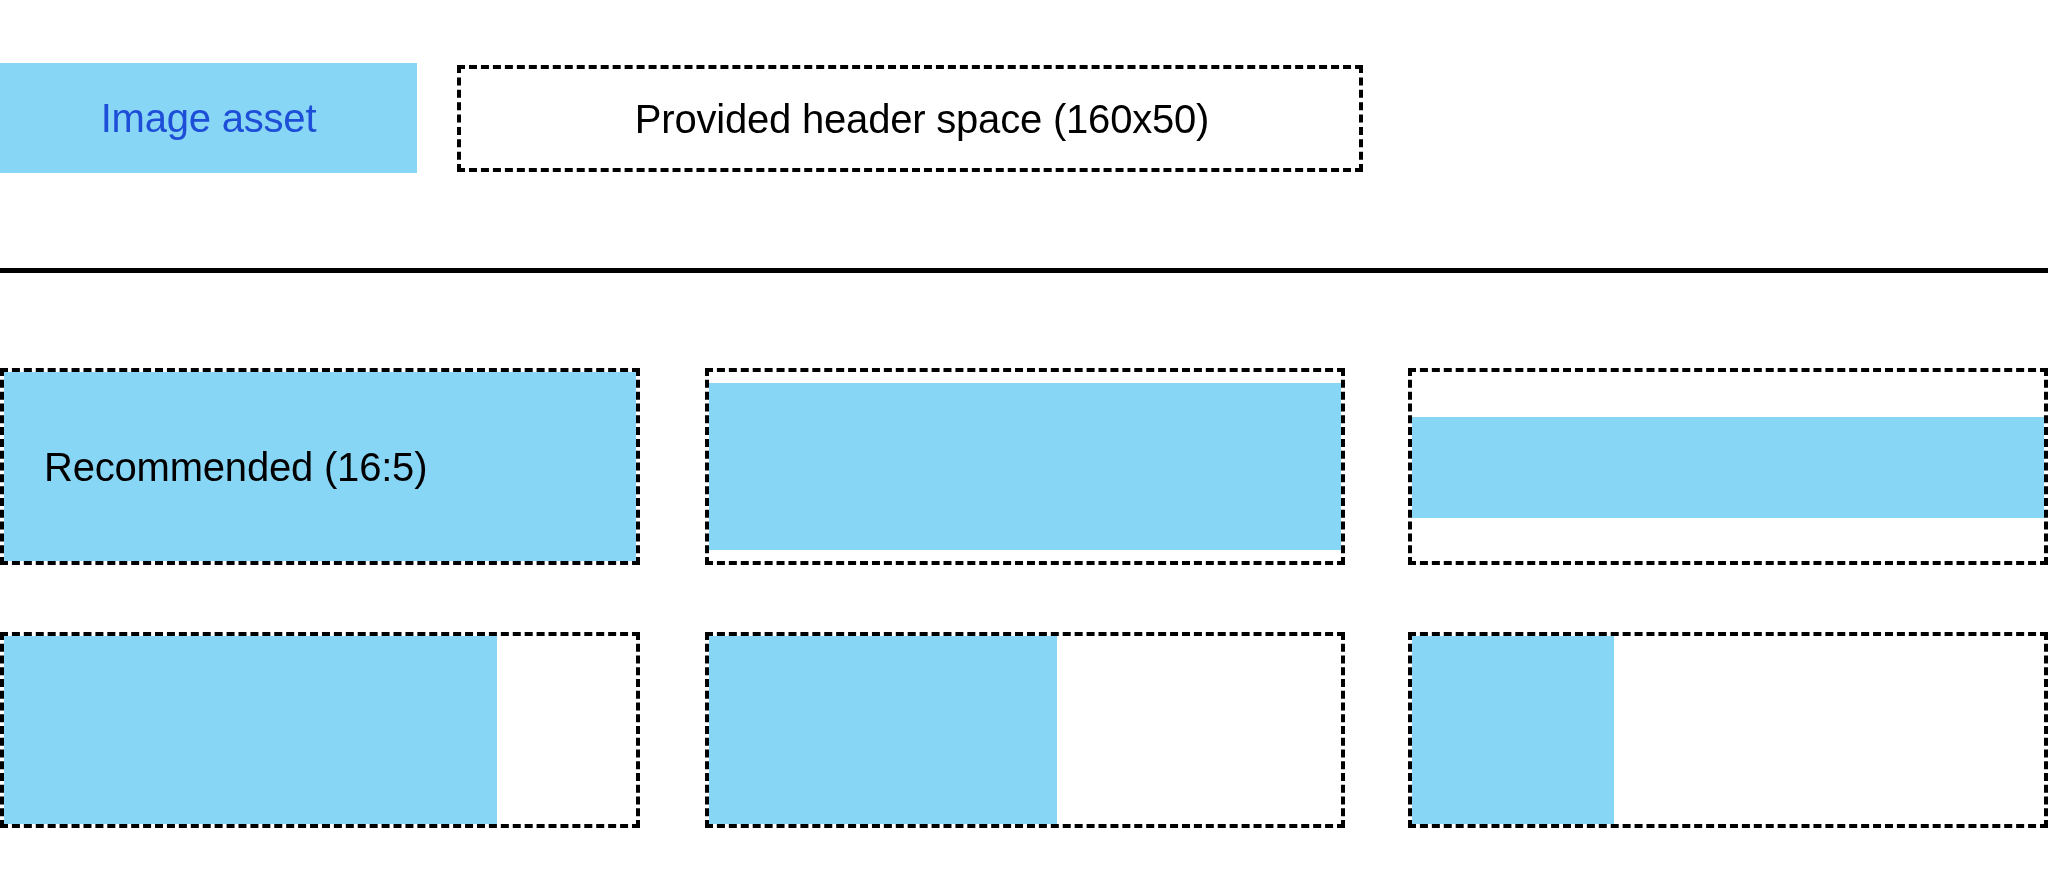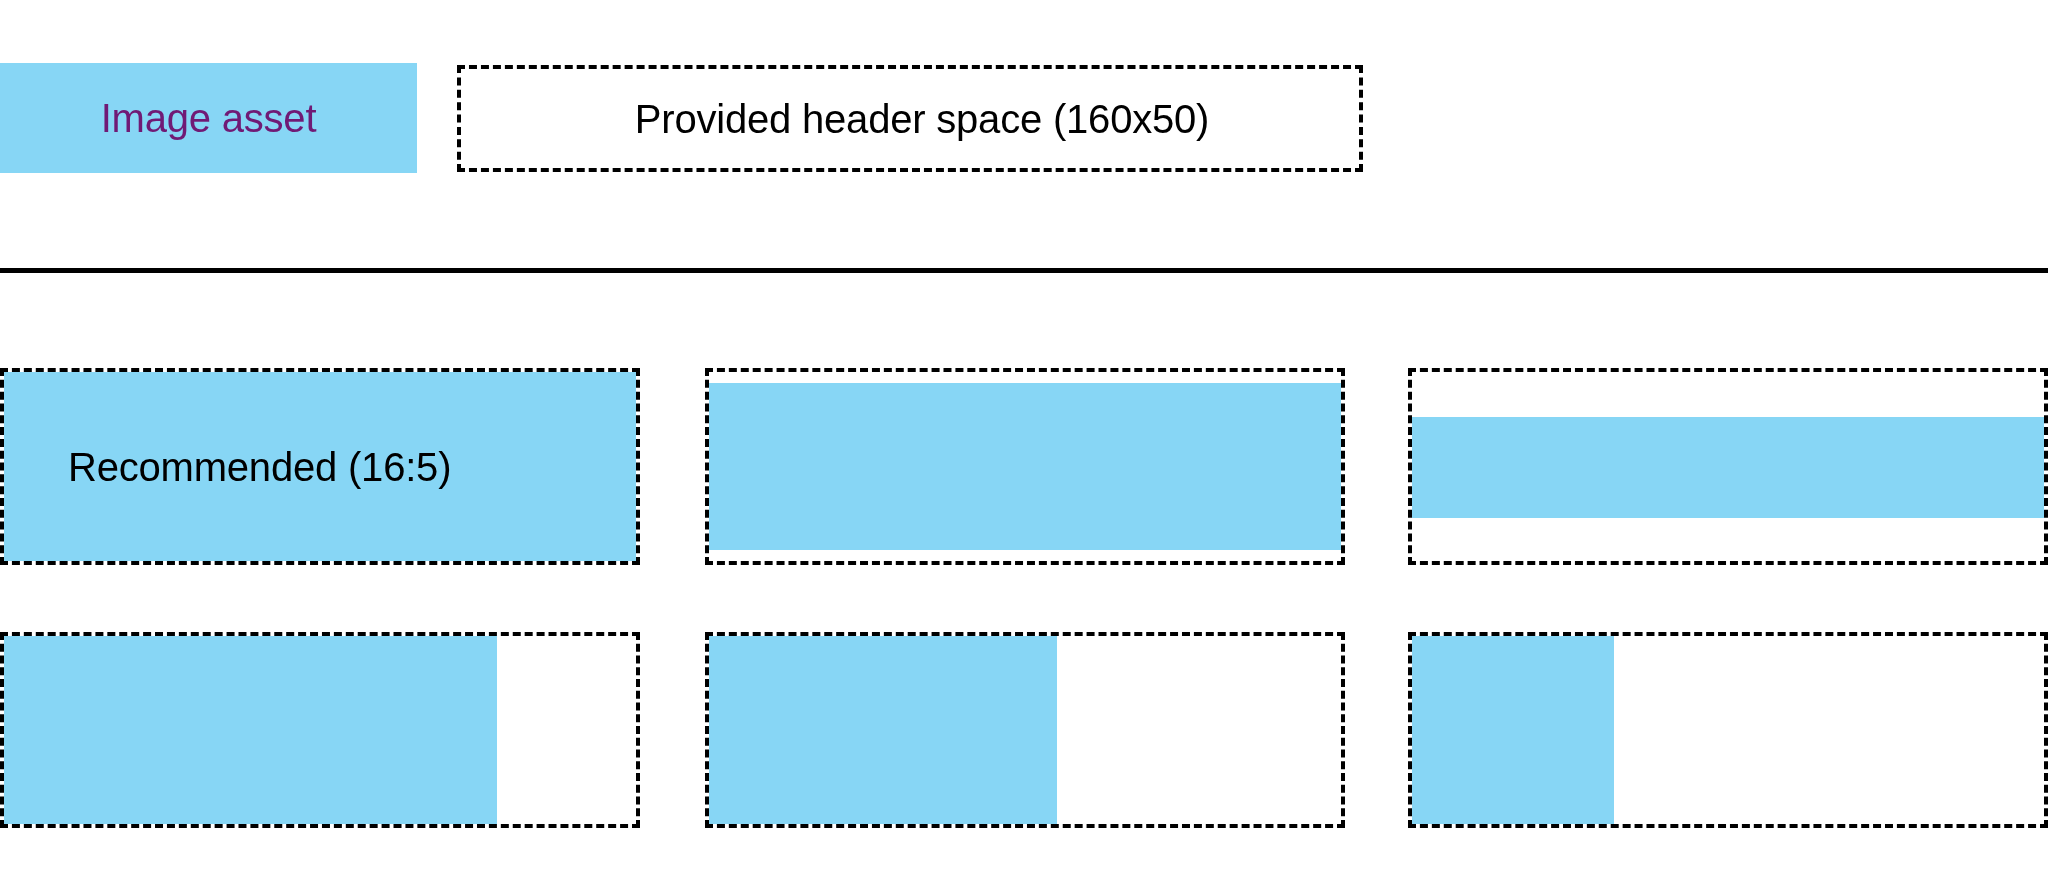--- a/index.html
+++ b/index.html
@@ -40,21 +40,21 @@
     height: 110px;
     background: #87d6f5;
     display: flex;
     align-items: center;
     justify-content: center;
   }
 
   .image-asset-label {
     font-size: 40px;
     line-height: 1;
-    color: #701a75;
+    color: #1d4ed8;
     letter-spacing: -0.2px;
     white-space: nowrap;
   }
 
   .header-space-box {
     position: absolute;
     left: 457px;
     top: 2px;
     width: 906px;
     height: 107px;
@@ -114,21 +114,21 @@
 
   .cell-label {
     position: absolute;
     left: 0;
     top: 0;
     width: 100%;
     height: 100%;
     display: flex;
     align-items: center;
     justify-content: flex-start;
-    padding-left: 64px;
+    padding-left: 40px;
     box-sizing: border-box;
     font-size: 40px;
     line-height: 1;
     color: #000000;
     letter-spacing: -0.2px;
     white-space: nowrap;
     pointer-events: none;
   }
 </style>
 </head>

